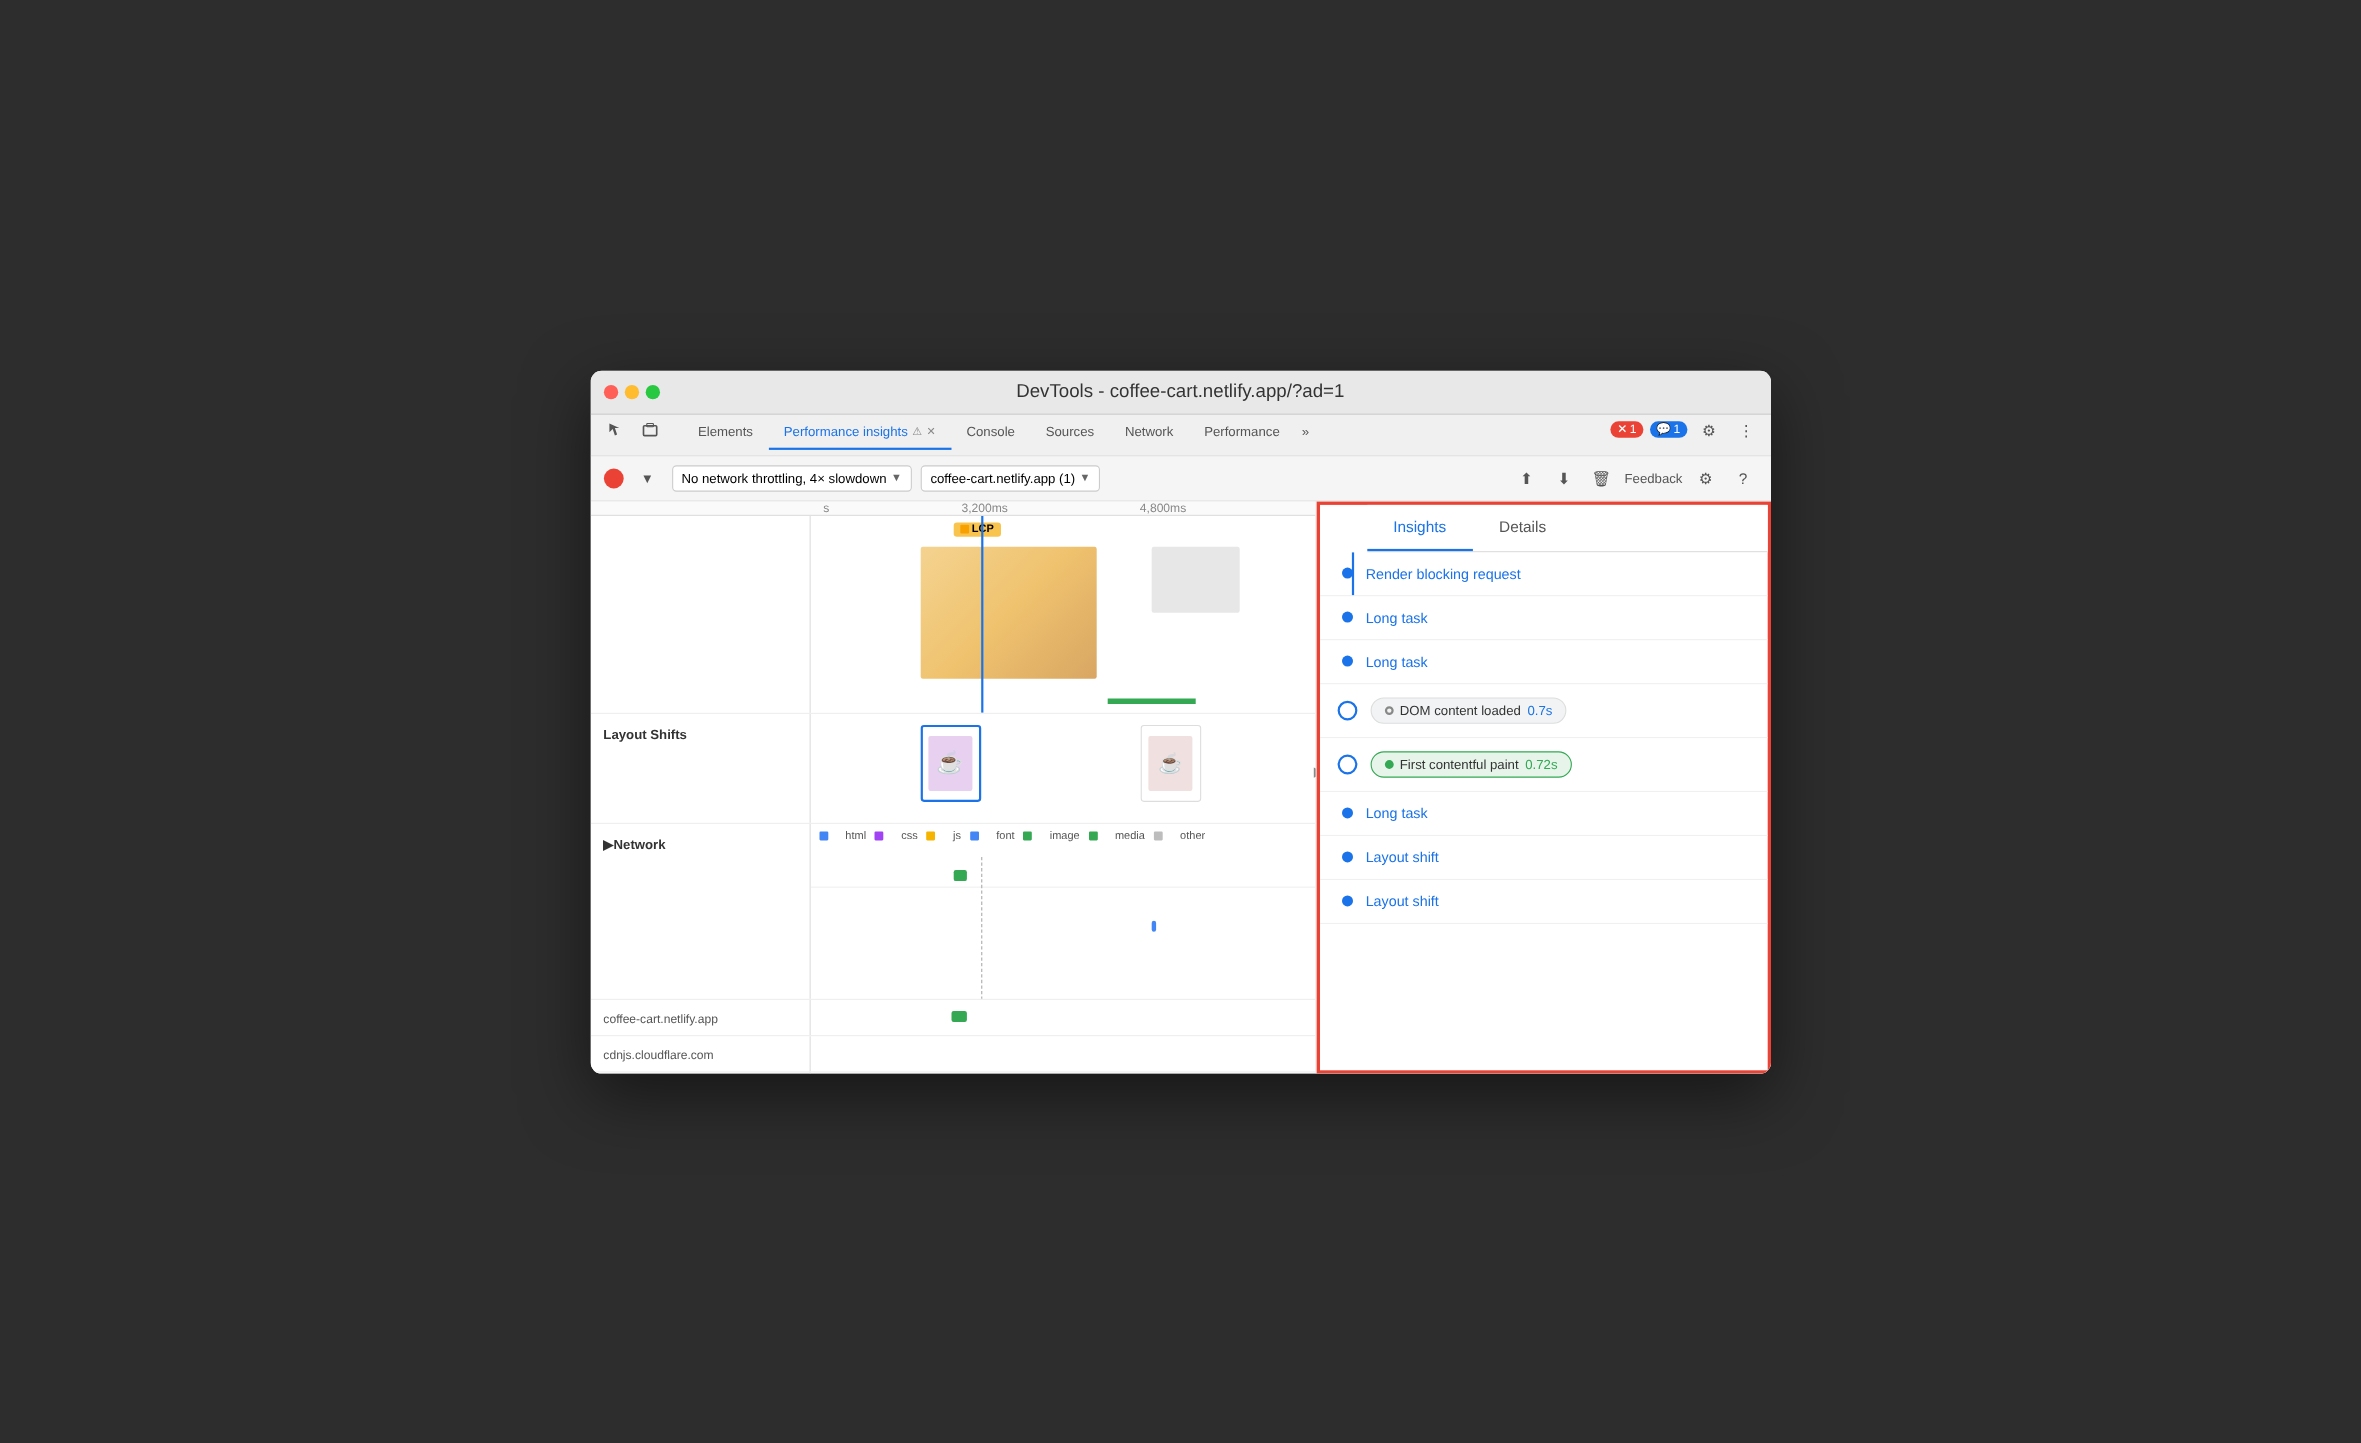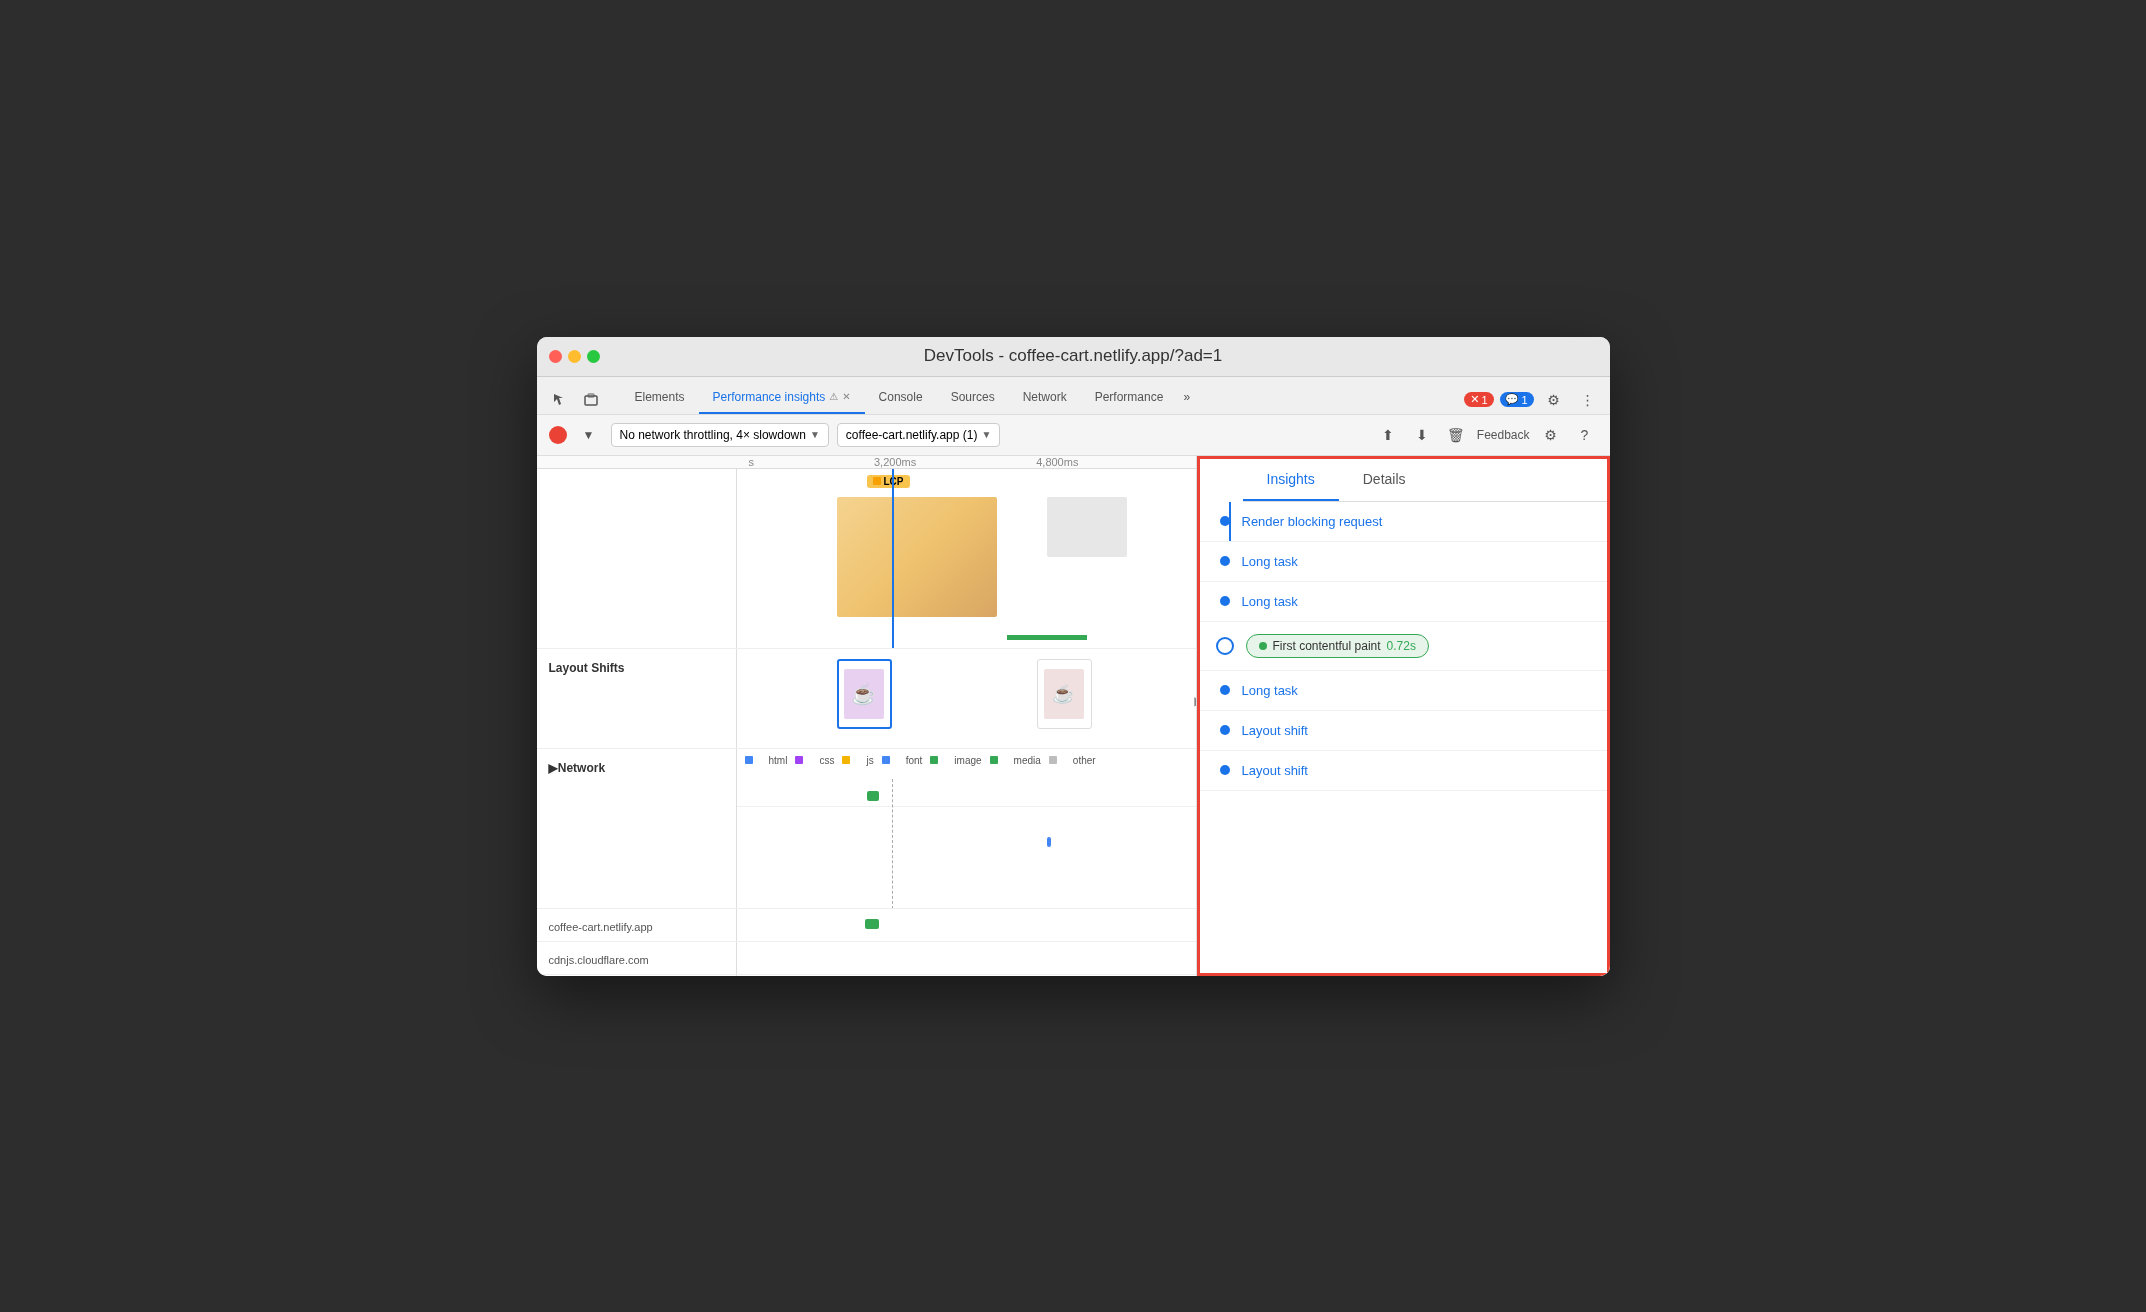--- a/index.html
+++ b/index.html
@@ -45,21 +45,21 @@
       left: 50%;
       transform: translateX(-50%);
       font-size: 17px;
       color: #333;
       font-weight: 500;
     }
     .toolbar {
       background: #f0f0f0;
       border-bottom: 1px solid #ddd;
       display: flex;
-      align-items: flex-end;
+      align-items: flex-start;
       padding: 0 8px;
       height: 38px;
       gap: 4px;
     }
     .toolbar-icon {
       width: 28px;
       height: 28px;
       display: flex;
       align-items: center;
       justify-content: center;
@@ -668,20 +668,28 @@
           </a>
         </div>
 
         <div class="insights-row">
           <div class="dot-marker"></div>
           <a class="insights-link">
             <span>Long task</span>
           </a>
         </div>
 
+        <div class="insights-row">
+          <div class="circle-marker"></div>
+          <div class="milestone-badge">
+            <span style="width:8px;height:8px;border-radius:50%;border:2px solid #888;display:inline-block;"></span>
+            <span>DOM content loaded </span>
+            <span class="time-gray" style="color:#1a73e8;font-weight:500;">0.7s</span>
+          </div>
+        </div>
 
         <div class="insights-row">
           <div class="circle-marker"></div>
           <div class="milestone-badge green">
             <div class="dot"></div>
             <span>First contentful paint </span>
             <span class="time">0.72s</span>
           </div>
         </div>
 

